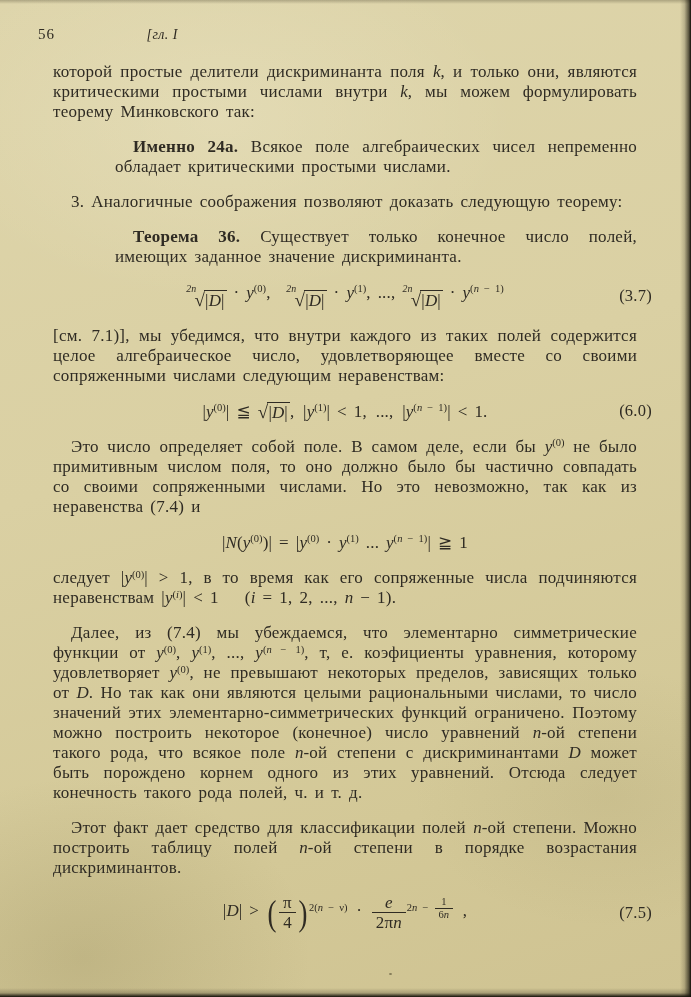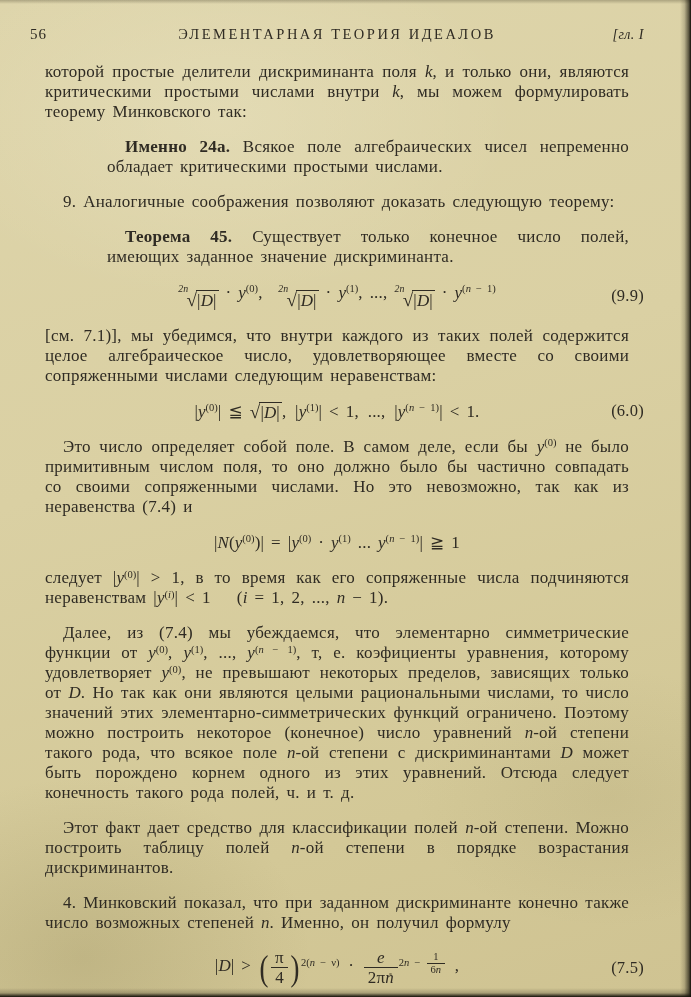--- a/index.html
+++ b/index.html
@@ -16,21 +16,21 @@
       linear-gradient(163deg,#ded5ab 0%,#dad0a3 42%,#d3c897 78%,#cfc392 100%);
   }
   .edge-top{position:absolute;top:0;left:0;right:0;height:4px;
     background:linear-gradient(to bottom,rgba(62,56,36,0.30),rgba(62,56,36,0));pointer-events:none;}
   .edge-right{position:absolute;top:0;right:0;width:11px;height:100%;
     background:linear-gradient(to right,rgba(28,25,15,0) 0%,rgba(28,25,15,0.18) 40%,rgba(28,25,15,0.65) 78%,#14110a 100%);pointer-events:none;}
   .edge-bottom{position:absolute;bottom:0;left:0;right:0;height:9px;
     background:linear-gradient(to bottom,rgba(28,25,15,0) 0%,rgba(28,25,15,0.22) 55%,#14110a 100%);pointer-events:none;}
   .speck{position:absolute;left:389px;top:973px;width:3px;height:2px;border-radius:50%;background:rgba(70,62,40,0.55);}
 
-  .content{position:absolute;left:30px;top:26px;width:614px;}
+  .content{position:absolute;left:38px;top:26px;width:614px;}
   .pageheader{display:flex;align-items:baseline;font-size:15px;}
   .pagenum{width:70px;letter-spacing:1px;}
   .runtitle{flex:1;text-align:center;letter-spacing:2.5px;font-size:14.5px;white-space:nowrap;}
   .chapter{width:70px;text-align:right;font-size:14px;letter-spacing:0.5px;font-style:italic;}
 
   .bodytext{margin-top:19px;font-size:17px;line-height:20px;text-align:justify;
     letter-spacing:0.25px;word-spacing:2.5px;}
   .bodytext p{margin:15px;text-indent:18px;}
   .bodytext p.noindent{text-indent:0;}
   .theorem{margin:2px 0;padding-left:62px;text-indent:16px;}
@@ -59,49 +59,48 @@
 </style>
 </head>
 <body>
 
 <div class="page">
   <div class="edge-top"></div>
 
   <div class="content">
     <div class="pageheader">
       <span class="pagenum">56</span>
-      <span class="runtitle">ЭЛЕМЕНТАРНАЯ ТЕОРИЯ ИДЕАЛОВ</span>
       <span class="chapter">[гл. I</span>
     </div>
 
     <div class="bodytext">
       <p class="noindent">которой простые делители дискриминанта поля <i class="v">k</i>, и только они, являются критическими простыми числами внутри <i class="v">k</i>, мы можем формулировать теорему Минковского так:</p>
 
       <p class="theorem"><b>Именно 24а.</b> Всякое поле алгебраических чисел непременно обладает критическими простыми числами.</p>
 
-      <p>9. Аналогичные соображения позволяют доказать следующую теорему:</p>
+      <p>3. Аналогичные соображения позволяют доказать следующую теорему:</p>
 
-      <p class="theorem"><b>Теорема 45.</b> Существует только конечное число полей, имеющих заданное значение дискриминанта.</p>
+      <p class="theorem"><b>Теорема 36.</b> Существует только конечное число полей, имеющих заданное значение дискриминанта.</p>
 
 
       <div class="formula-row f-tall">
         <span class="formula-body"><span class="rad">
               <span class="rad-idx">2n</span>
               <span class="rad-sign">√</span>
               <span class="rad-body">|<i class="v">D</i>|</span>
             </span> · <i class="v">y</i><sup>(0)</sup>,  <span class="rad">
               <span class="rad-idx">2n</span>
               <span class="rad-sign">√</span>
               <span class="rad-body">|<i class="v">D</i>|</span>
             </span> · <i class="v">y</i><sup>(1)</sup>, ..., <span class="rad">
               <span class="rad-idx">2n</span>
               <span class="rad-sign">√</span>
               <span class="rad-body">|<i class="v">D</i>|</span>
             </span> · <i class="v">y</i><sup>(<i class="v">n</i> − 1)</sup></span>
-        <span class="formula-number">(9.9)</span>
+        <span class="formula-number">(3.7)</span>
       </div>
 
       <p class="noindent">[см. 7.1)], мы убедимся, что внутри каждого из таких полей содержится целое алгебраическое число, удовлетворяющее вместе со своими сопряженными числами следующим неравенствам:</p>
 
       <div class="formula-row">
         <span class="formula-body">|<i class="v">y</i><sup>(0)</sup>| ≦ <span class="rad">
               <span class="rad-sign">√</span>
               <span class="rad-body">|<i class="v">D</i>|</span>
             </span>, |<i class="v">y</i><sup>(1)</sup>| &lt; 1, ..., |<i class="v">y</i><sup>(<i class="v">n</i> − 1)</sup>| &lt; 1.</span>
         <span class="formula-number">(6.0)</span>
@@ -112,21 +111,20 @@
       <div class="formula-row">
         <span class="formula-body">|<i class="v">N</i>(<i class="v">y</i><sup>(0)</sup>)| = |<i class="v">y</i><sup>(0)</sup> · <i class="v">y</i><sup>(1)</sup> ... <i class="v">y</i><sup>(<i class="v">n</i> − 1)</sup>| ≧ 1</span>
       </div>
 
       <p class="noindent">следует |<i class="v">y</i><sup>(0)</sup>| &gt; 1, в то время как его сопряженные числа подчиняются неравенствам |<i class="v">y</i><sup>(<i class="v">i</i>)</sup>| &lt; 1  (<i class="v">i</i> = 1, 2, ..., <i class="v">n</i> − 1).</p>
 
       <p>Далее, из (7.4) мы убеждаемся, что элементарно симметрические функции от <i class="v">y</i><sup>(0)</sup>, <i class="v">y</i><sup>(1)</sup>, ..., <i class="v">y</i><sup>(<i class="v">n</i> − 1)</sup>, т, е. коэфициенты уравнения, которому удовлетворяет <i class="v">y</i><sup>(0)</sup>, не превышают некоторых пределов, зависящих только от <i class="v">D</i>. Но так как они являются целыми рациональными числами, то число значений этих элементарно-симметрических функций ограничено. Поэтому можно построить некоторое (конечное) число уравнений <i class="v">n</i>-ой степени такого рода, что всякое поле <i class="v">n</i>-ой степени с дискриминантами <i class="v">D</i> может быть порождено корнем одного из этих уравнений. Отсюда следует конечность такого рода полей, ч. и т. д.</p>
 
       <p>Этот факт дает средство для классификации полей <i class="v">n</i>-ой степени. Можно построить таблицу полей <i class="v">n</i>-ой степени в порядке возрастания дискриминантов.</p>
 
-      <p>4. Минковский показал, что при заданном дискриминанте конечно также число возможных степеней <i class="v">n</i>. Именно, он получил формулу</p>
 
       <div class="formula-row f-tall">
         <span class="formula-body">|<i class="v">D</i>| &gt; <span class="bigp">
               <span class="pg">(</span>
               <span><span class="frac">
                   <span class="fnum">π</span>
                   <span class="fden">4</span>
                 </span></span>
               <span class="pg">)</span>
             </span><sup>2(<i class="v">n</i> − ν)</sup> · <span class="frac">

